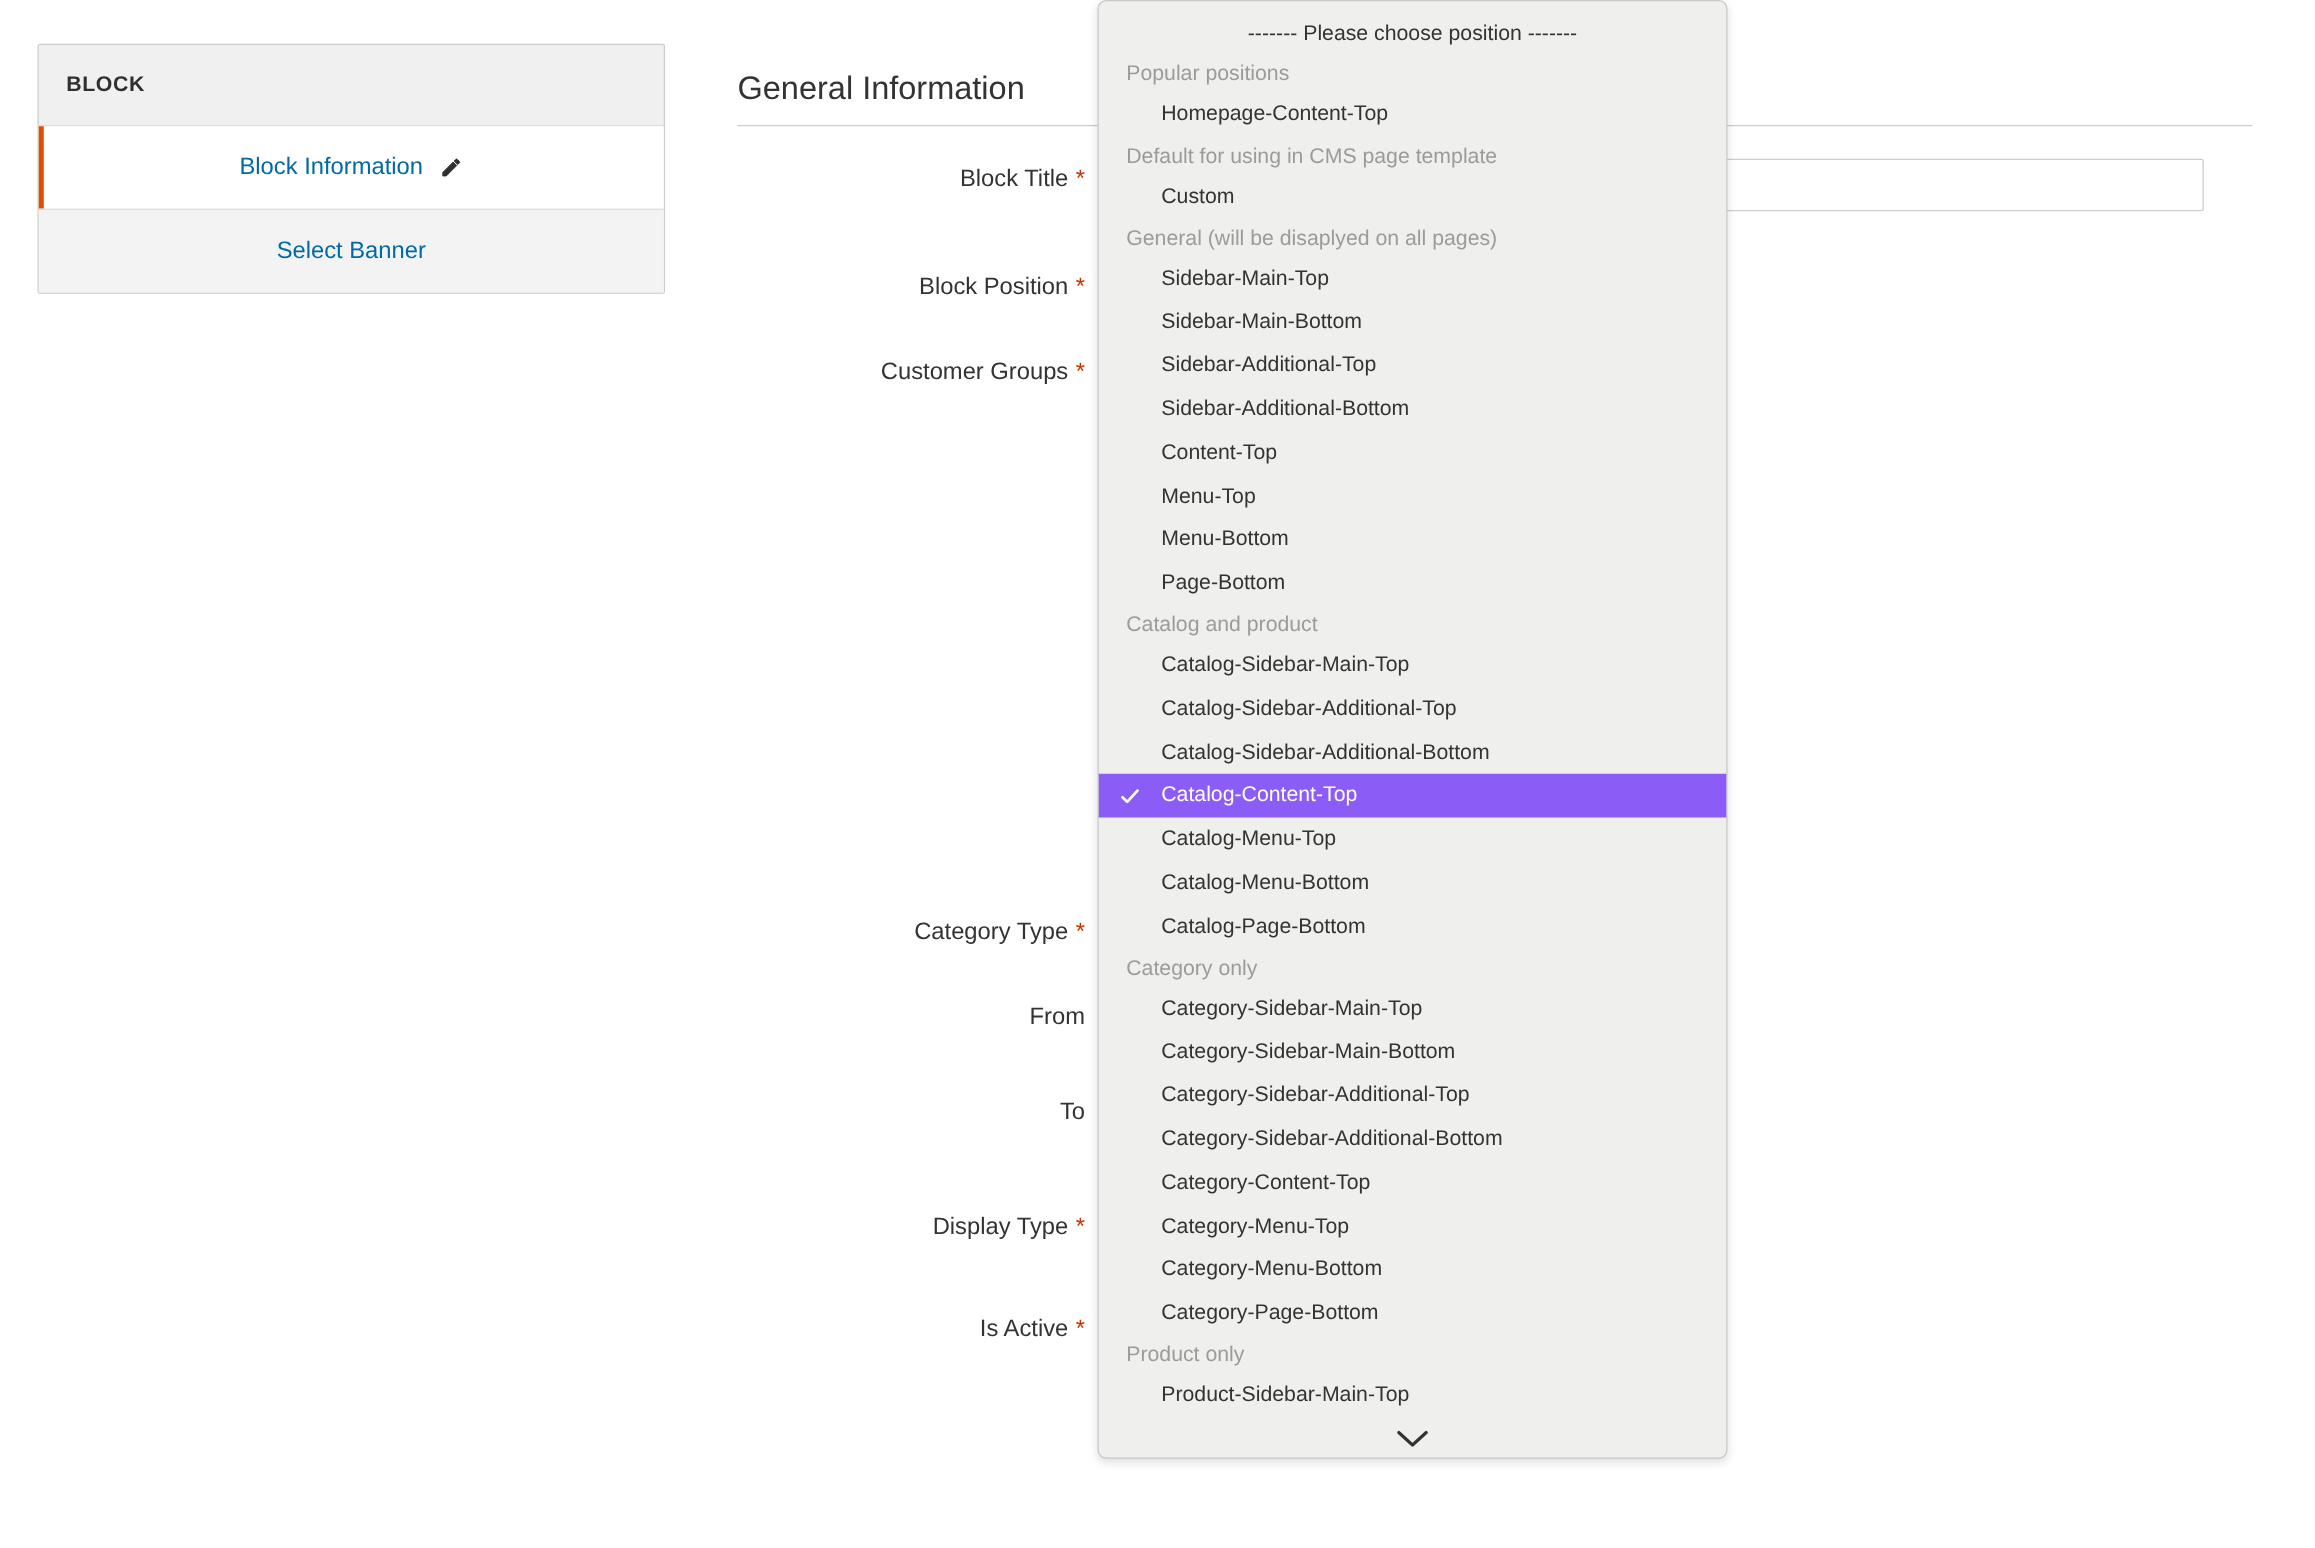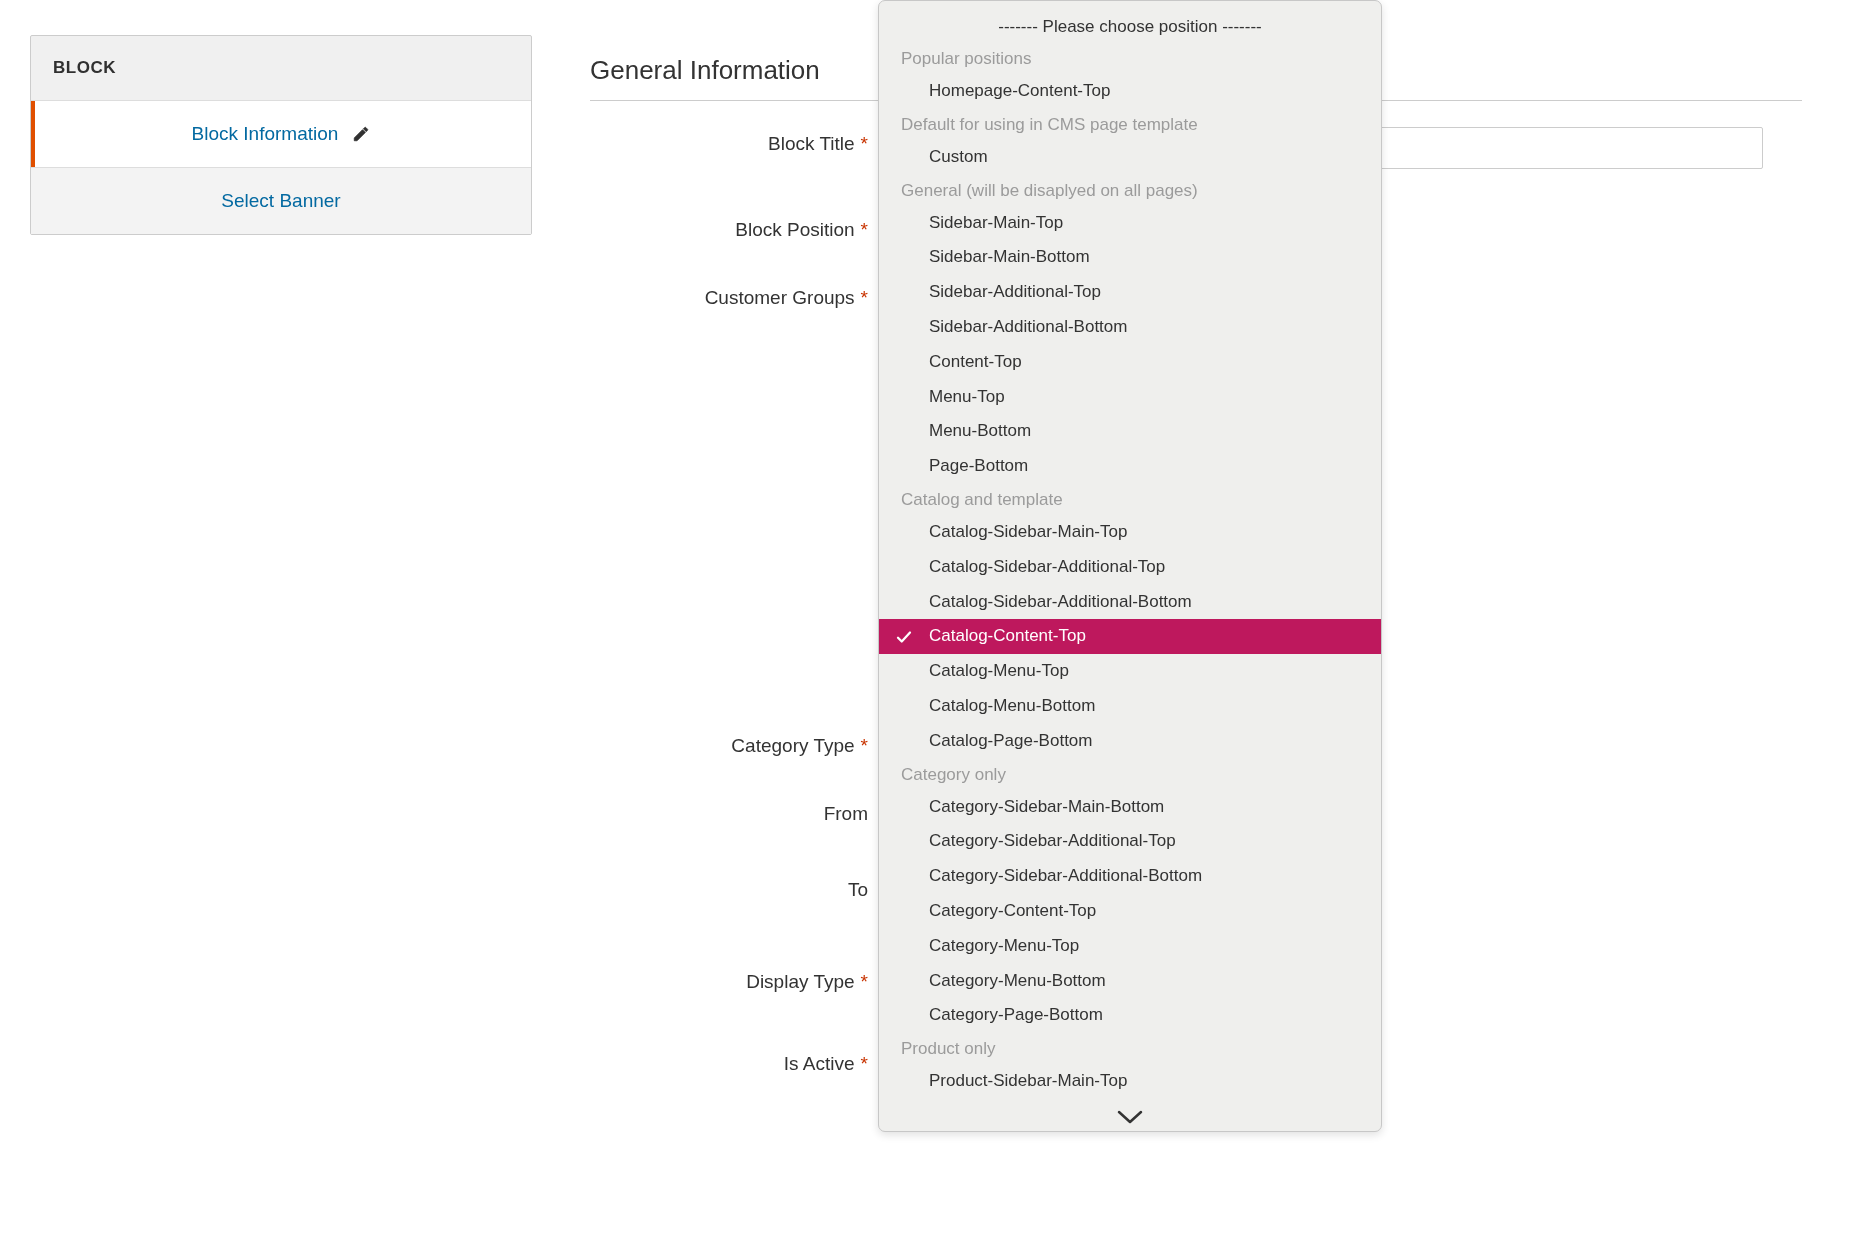--- a/index.html
+++ b/index.html
@@ -140,21 +140,21 @@
   }
   .dd-option {
     position: relative;
     padding: 5px 0 6px 50px;
     font-size: 17px;
     color: #333;
     cursor: pointer;
     line-height: 1.4;
   }
   .dd-option.selected {
-    background: #be185d;
+    background: #8b5cf6;
     color: #fff;
   }
   .dd-option.selected .check {
     position: absolute;
     left: 16px;
     top: 50%;
     transform: translateY(-50%);
     width: 18px; height: 18px;
   }
   .dd-option .check svg { display: block; }
@@ -252,33 +252,34 @@
       <div class="dd-option">Custom</div>
       <div class="dd-group">General (will be disaplyed on all pages)</div>
       <div class="dd-option">Sidebar-Main-Top</div>
       <div class="dd-option">Sidebar-Main-Bottom</div>
       <div class="dd-option">Sidebar-Additional-Top</div>
       <div class="dd-option">Sidebar-Additional-Bottom</div>
       <div class="dd-option">Content-Top</div>
       <div class="dd-option">Menu-Top</div>
       <div class="dd-option">Menu-Bottom</div>
       <div class="dd-option">Page-Bottom</div>
-      <div class="dd-group">Catalog and template</div>
+      <div class="dd-group">Catalog and product</div>
       <div class="dd-option">Catalog-Sidebar-Main-Top</div>
       <div class="dd-option">Catalog-Sidebar-Additional-Top</div>
       <div class="dd-option">Catalog-Sidebar-Additional-Bottom</div>
       <div class="dd-option selected"><span class="check">
           <svg viewBox="0 0 24 24" width="18" height="18">
             <polyline points="4,13 9,18 20,6" fill="none" stroke="#fff" stroke-width="3" stroke-linecap="round" stroke-linejoin="round"></polyline>
           </svg>
         </span>Catalog-Content-Top</div>
       <div class="dd-option">Catalog-Menu-Top</div>
       <div class="dd-option">Catalog-Menu-Bottom</div>
       <div class="dd-option">Catalog-Page-Bottom</div>
       <div class="dd-group">Category only</div>
+      <div class="dd-option">Category-Sidebar-Main-Top</div>
       <div class="dd-option">Category-Sidebar-Main-Bottom</div>
       <div class="dd-option">Category-Sidebar-Additional-Top</div>
       <div class="dd-option">Category-Sidebar-Additional-Bottom</div>
       <div class="dd-option">Category-Content-Top</div>
       <div class="dd-option">Category-Menu-Top</div>
       <div class="dd-option">Category-Menu-Bottom</div>
       <div class="dd-option">Category-Page-Bottom</div>
       <div class="dd-group">Product only</div>
       <div class="dd-option">Product-Sidebar-Main-Top</div>
       <div class="dd-footer-arrow">

